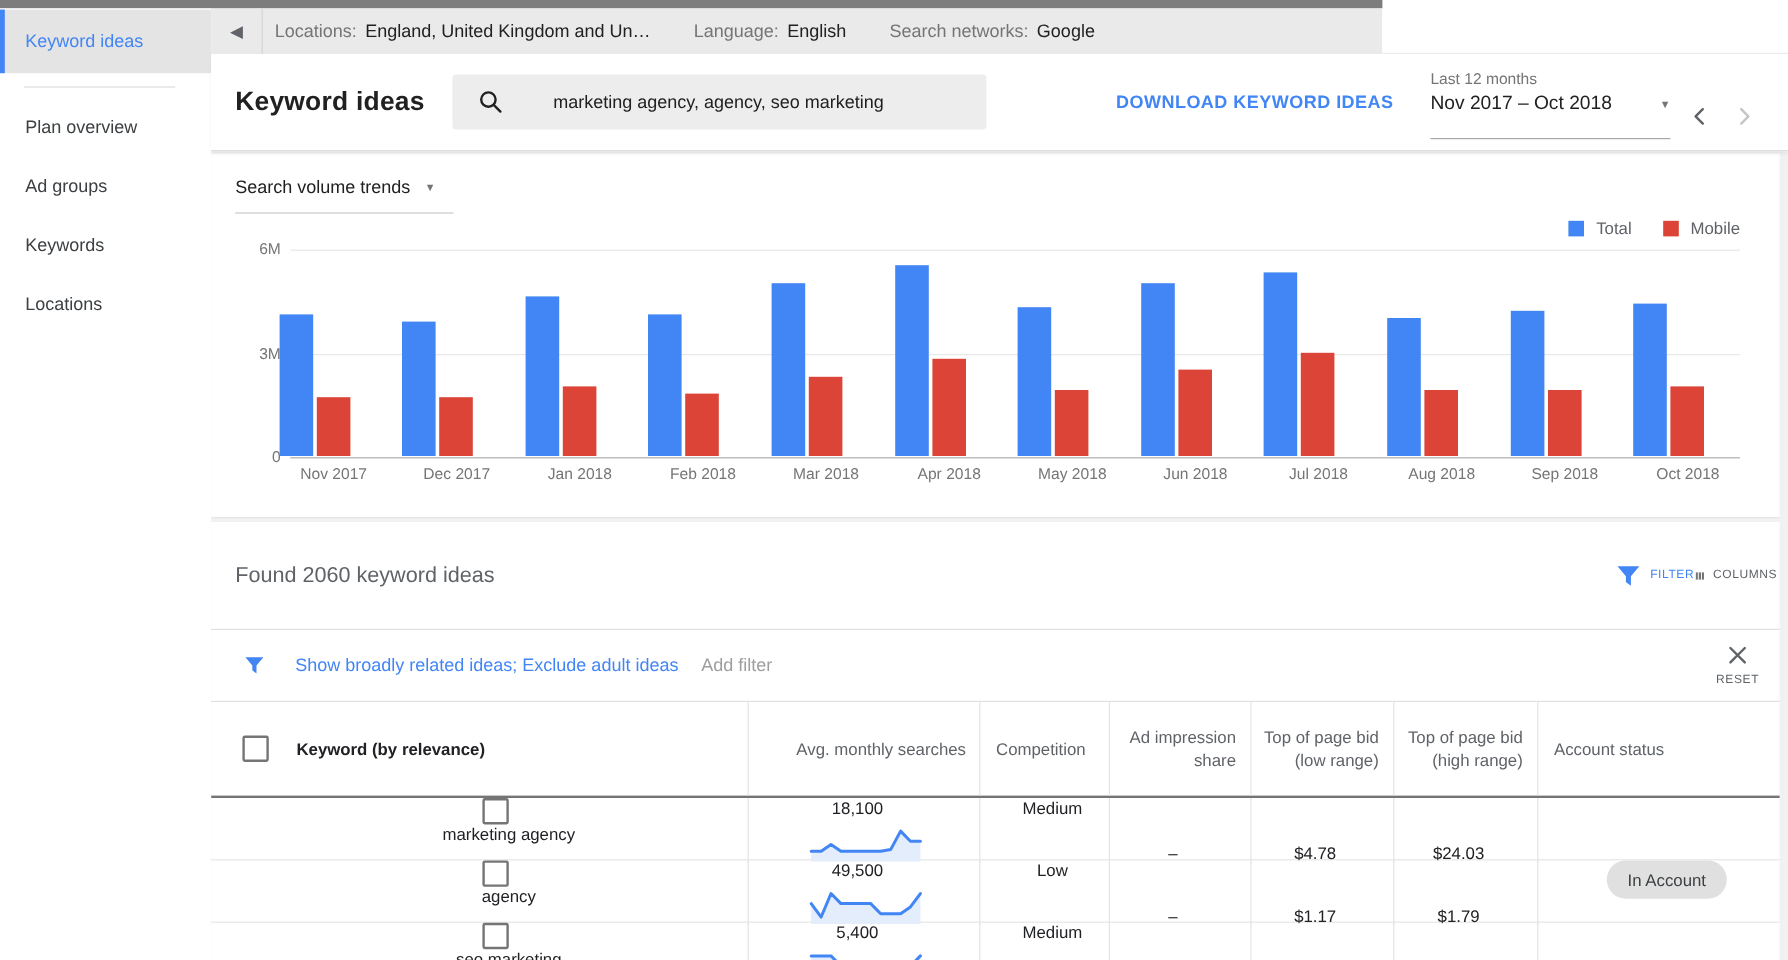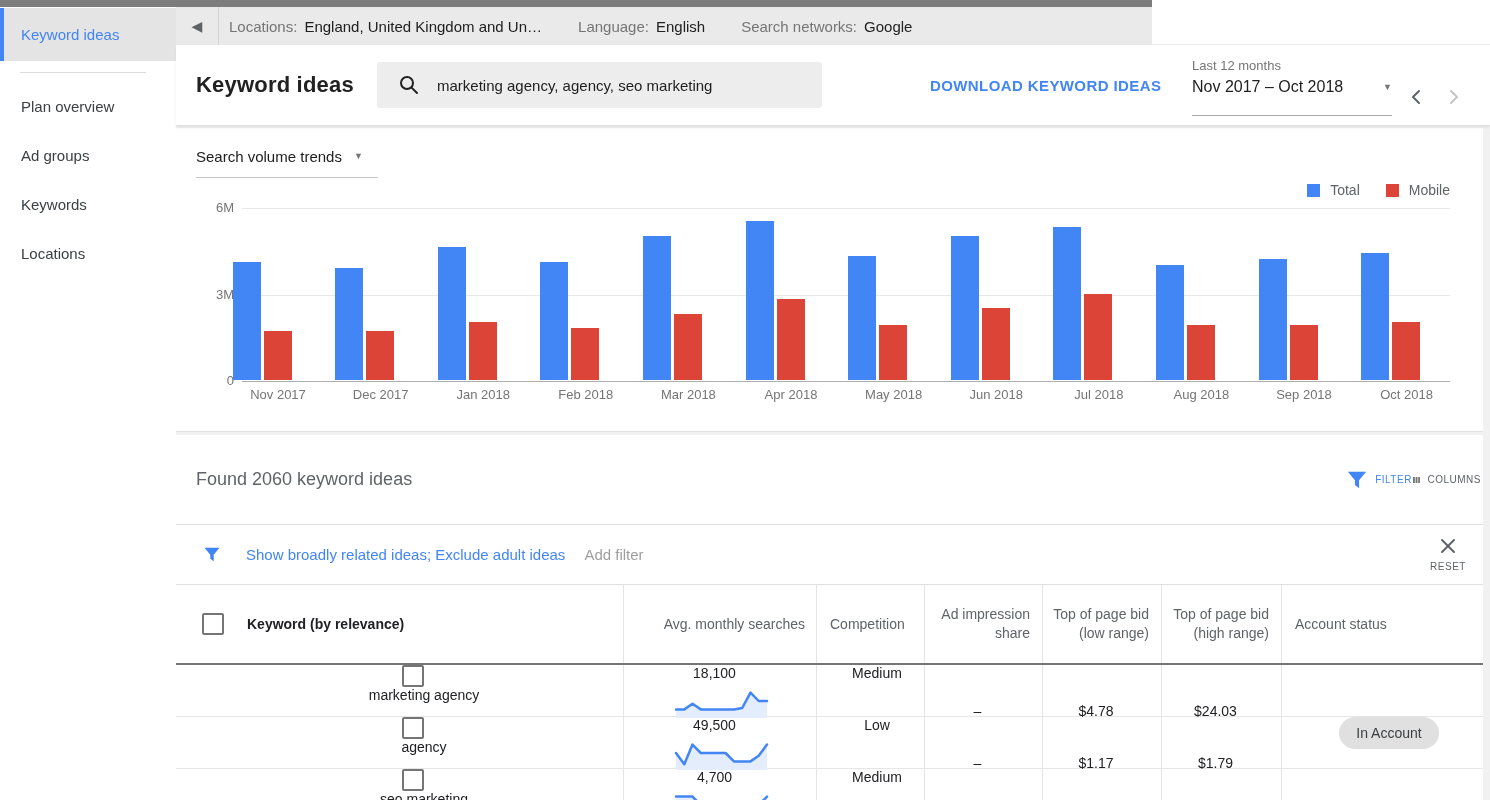--- a/index.html
+++ b/index.html
@@ -28,21 +28,21 @@
   .tb-group.g0{margin-left:10px;} .tb-group.g1{margin-left:36px;} .tb-group.g2{margin-left:36px;}
   .tb-label{color:#757575;margin-right:7px;} .tb-value{color:#212121;}
   .toolbar-right{position:absolute;left:1152px;top:0;width:338px;height:45px;background:#fff;border-bottom:1px solid #ececec;box-sizing:border-box;}
 
   
   .header{position:absolute;left:176px;top:45px;width:1314px;height:80px;background:#fff;
           border-bottom:1px solid #dedede;box-shadow:0 2px 3px rgba(0,0,0,.06);z-index:2;}
   .page-title{position:absolute;left:20px;top:0;height:80px;display:flex;align-items:center;
               margin:0;font-size:22px;font-weight:bold;color:#212121;letter-spacing:.2px;}
   .search-box{position:absolute;left:201px;top:17px;width:445px;height:46px;background:#ededed;
-              border-radius:3px;display:flex;align-items:center;padding-left:22px;box-sizing:border-box;cursor:text;}
+              border-radius:3px;display:flex;align-items:center;padding-left:22px;box-sizing:border-box;cursor:text;gap:24px;}
   .search-text{margin-left:18px;font-size:15px;color:#212121;}
   .download{position:absolute;left:754px;top:0;height:80px;display:flex;align-items:center;
             font-size:15px;font-weight:bold;color:#4285f4;letter-spacing:.4px;cursor:pointer;text-decoration:none;}
   .range{position:absolute;left:1016px;top:13px;}
   .range-caption{font-size:13px;color:#757575;}
   .range-row{display:flex;align-items:center;margin-top:5px;}
   .range-picker{display:flex;align-items:center;justify-content:space-between;width:200px;
                 border-bottom:1px solid #a8a8a8;padding-bottom:19px;cursor:pointer;}
   .range-value{font-size:16px;color:#212121;}
   .caret{font-size:9px;color:#757575;line-height:1;}
@@ -354,21 +354,21 @@
             <div class="td c7">
               <span class="pill">In Account</span>
             </div>
           </div>
           <div class="grid-row trow">
             <div class="td c1">
               <span class="checkbox"></span>
               <span class="kw">seo marketing</span>
             </div>
             <div class="td c2 right">
-              <span>4,700</span>
+              <span>5,400</span>
               <svg class="spark" width="97" height="38">
                 <polygon points="3.0,11.6 11.3,11.6 19.5,11.6 27.8,20.0 36.1,20.0 44.4,20.0 52.6,20.0 60.9,28.4 69.2,20.0 77.5,20.0 85.7,20.0 94.0,11.6 94,37 3,37" fill="#E4EDFC"></polygon>
                 <polyline points="3.0,11.6 11.3,11.6 19.5,11.6 27.8,20.0 36.1,20.0 44.4,20.0 52.6,20.0 60.9,28.4 69.2,20.0 77.5,20.0 85.7,20.0 94.0,11.6" fill="none" stroke="#4285F4" stroke-width="2.5" stroke-linejoin="round" stroke-linecap="round"></polyline>
               </svg>
             </div>
             <div class="td c3">
               <span>Medium</span>
             </div>
             <div class="td c4 right">
               <span>–</span>

